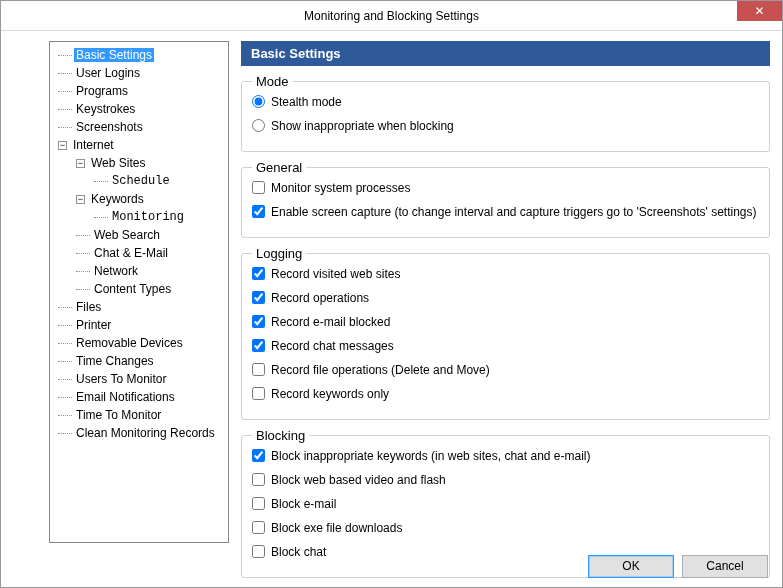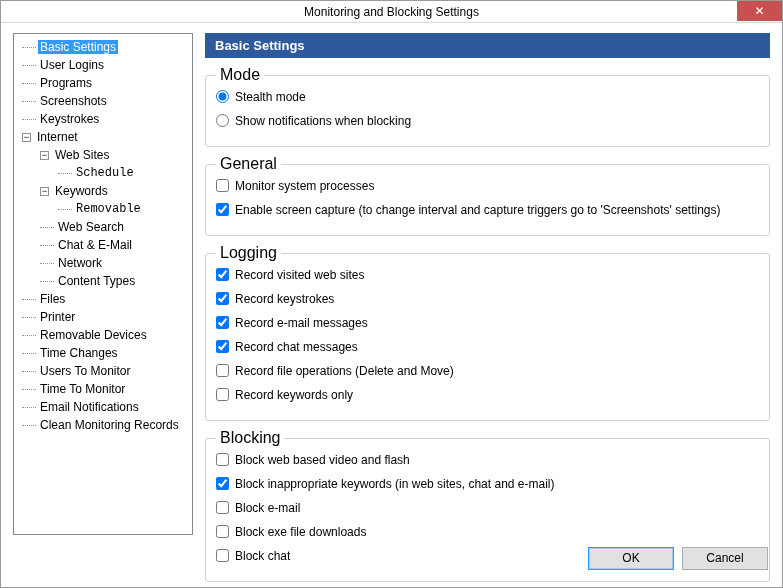--- a/index.html
+++ b/index.html
@@ -8,21 +8,21 @@
     font-family: "Segoe UI", Tahoma, sans-serif;
     font-size: 12px;
     background: #fff;
     color: #000;
     width: 783px;
     height: 588px;
     overflow: hidden;
     border: 1px solid #999;
   }
   .titlebar {
-    height: 22px;
+    height: 30px;
     background: #fff;
     border-bottom: 1px solid #d9d9d9;
     display: flex;
     align-items: center;
     justify-content: center;
     position: relative;
   }
   .titlebar-title {
     font-size: 12px;
     color: #000;
@@ -39,20 +39,21 @@
     align-items: center;
     justify-content: center;
     font-size: 12px;
     cursor: pointer;
   }
   .content {
     display: flex;
     padding: 10px 12px 6px 12px;
     gap: 12px;
     height: 518px;
+    margin-left: 36px;
   }
   .tree-panel {
     width: 180px;
     border: 1px solid #828790;
     background: #fff;
     padding: 4px 2px;
     overflow: hidden;
   }
   .tree ul { list-style: none; margin: 0; padding: 0; }
   .tree li { position: relative; }
@@ -109,21 +110,21 @@
     font-size: 13px;
     padding: 5px 10px;
   }
   fieldset {
     border: 1px solid #d0d0d0;
     border-radius: 3px;
     margin: 8px 0 0 0;
     padding: 6px 10px 8px 10px;
   }
   legend {
-    font-size: 16px;
+    font-size: 13px;
     color: #000;
     padding: 0 4px;
   }
   .row {
     display: flex;
     align-items: flex-start;
     height: 24px;
     font-size: 12px;
   }
   .row input[type=radio], .row input[type=checkbox] {
@@ -181,27 +182,27 @@
           </li>
         <li>
             <div class="node lvl0">
               <span class="dotted-h"></span>
               <span class="lbl">Programs</span>
             </div>
           </li>
         <li>
             <div class="node lvl0">
               <span class="dotted-h"></span>
+              <span class="lbl">Keystrokes</span>
+            </div>
+          </li>
+        <li>
+            <div class="node lvl0">
+              <span class="dotted-h"></span>
               <span class="lbl">Screenshots</span>
-            </div>
-          </li>
-        <li>
-            <div class="node lvl0">
-              <span class="dotted-h"></span>
-              <span class="lbl">Keystrokes</span>
             </div>
           </li>
         <li>
           <div class="node lvl0">
               <span class="expander">−</span>
               <span class="lbl">Internet</span>
             </div>
           <ul>
             <li>
               <div class="node lvl1">
@@ -219,21 +220,21 @@
             </li>
             <li>
               <div class="node lvl1">
                   <span class="expander">−</span>
                   <span class="lbl">Keywords</span>
                 </div>
               <ul>
                 <li>
                     <div class="node lvl2">
                       <span class="dotted-h"></span>
-                      <span class="lbl">Removable</span>
+                      <span class="lbl">Monitoring</span>
                     </div>
                   </li>
               </ul>
             </li>
             <li>
                 <div class="node lvl1">
                   <span class="dotted-h"></span>
                   <span class="lbl">Web Search</span>
                 </div>
               </li>
@@ -283,27 +284,27 @@
           </li>
         <li>
             <div class="node lvl0">
               <span class="dotted-h"></span>
               <span class="lbl">Users To Monitor</span>
             </div>
           </li>
         <li>
             <div class="node lvl0">
               <span class="dotted-h"></span>
+              <span class="lbl">Email Notifications</span>
+            </div>
+          </li>
+        <li>
+            <div class="node lvl0">
+              <span class="dotted-h"></span>
               <span class="lbl">Time To Monitor</span>
-            </div>
-          </li>
-        <li>
-            <div class="node lvl0">
-              <span class="dotted-h"></span>
-              <span class="lbl">Email Notifications</span>
             </div>
           </li>
         <li>
             <div class="node lvl0">
               <span class="dotted-h"></span>
               <span class="lbl">Clean Monitoring Records</span>
             </div>
           </li>
       </ul>
     </div>
@@ -313,21 +314,21 @@
     <div class="section-header">Basic Settings</div>
 
     <fieldset>
       <legend>Mode</legend>
       <label class="row">
         <input type="radio" name="mode" checked="" style="">
         <span>Stealth mode</span>
       </label>
       <label class="row">
         <input type="radio" name="mode" style="">
-        <span>Show notifications when blocking</span>
+        <span>Show inappropriate when blocking</span>
       </label>
     </fieldset>
 
     <fieldset>
       <legend>General</legend>
       <label class="row">
         <input type="checkbox" style="">
         <span>Monitor system processes</span>
       </label>
       <label class="row">
@@ -337,49 +338,49 @@
     </fieldset>
 
     <fieldset>
       <legend>Logging</legend>
       <label class="row">
         <input type="checkbox" checked="" style="">
         <span>Record visited web sites</span>
       </label>
       <label class="row">
         <input type="checkbox" checked="" style="">
-        <span>Record keystrokes</span>
-      </label>
-      <label class="row">
-        <input type="checkbox" checked="" style="">
-        <span>Record e-mail messages</span>
+        <span>Record operations</span>
+      </label>
+      <label class="row">
+        <input type="checkbox" checked="" style="">
+        <span>Record e-mail blocked</span>
       </label>
       <label class="row">
         <input type="checkbox" checked="" style="">
         <span>Record chat messages</span>
       </label>
       <label class="row">
         <input type="checkbox" style="">
         <span>Record file operations (Delete and Move)</span>
       </label>
       <label class="row">
         <input type="checkbox" style="">
         <span>Record keywords only</span>
       </label>
     </fieldset>
 
     <fieldset>
       <legend>Blocking</legend>
       <label class="row">
+        <input type="checkbox" checked="" style="">
+        <span>Block inappropriate keywords (in web sites, chat and e-mail)</span>
+      </label>
+      <label class="row">
         <input type="checkbox" style="">
         <span>Block web based video and flash</span>
-      </label>
-      <label class="row">
-        <input type="checkbox" checked="" style="">
-        <span>Block inappropriate keywords (in web sites, chat and e-mail)</span>
       </label>
       <label class="row">
         <input type="checkbox" style="">
         <span>Block e-mail</span>
       </label>
       <label class="row">
         <input type="checkbox" style="">
         <span>Block exe file downloads</span>
       </label>
       <label class="row">

